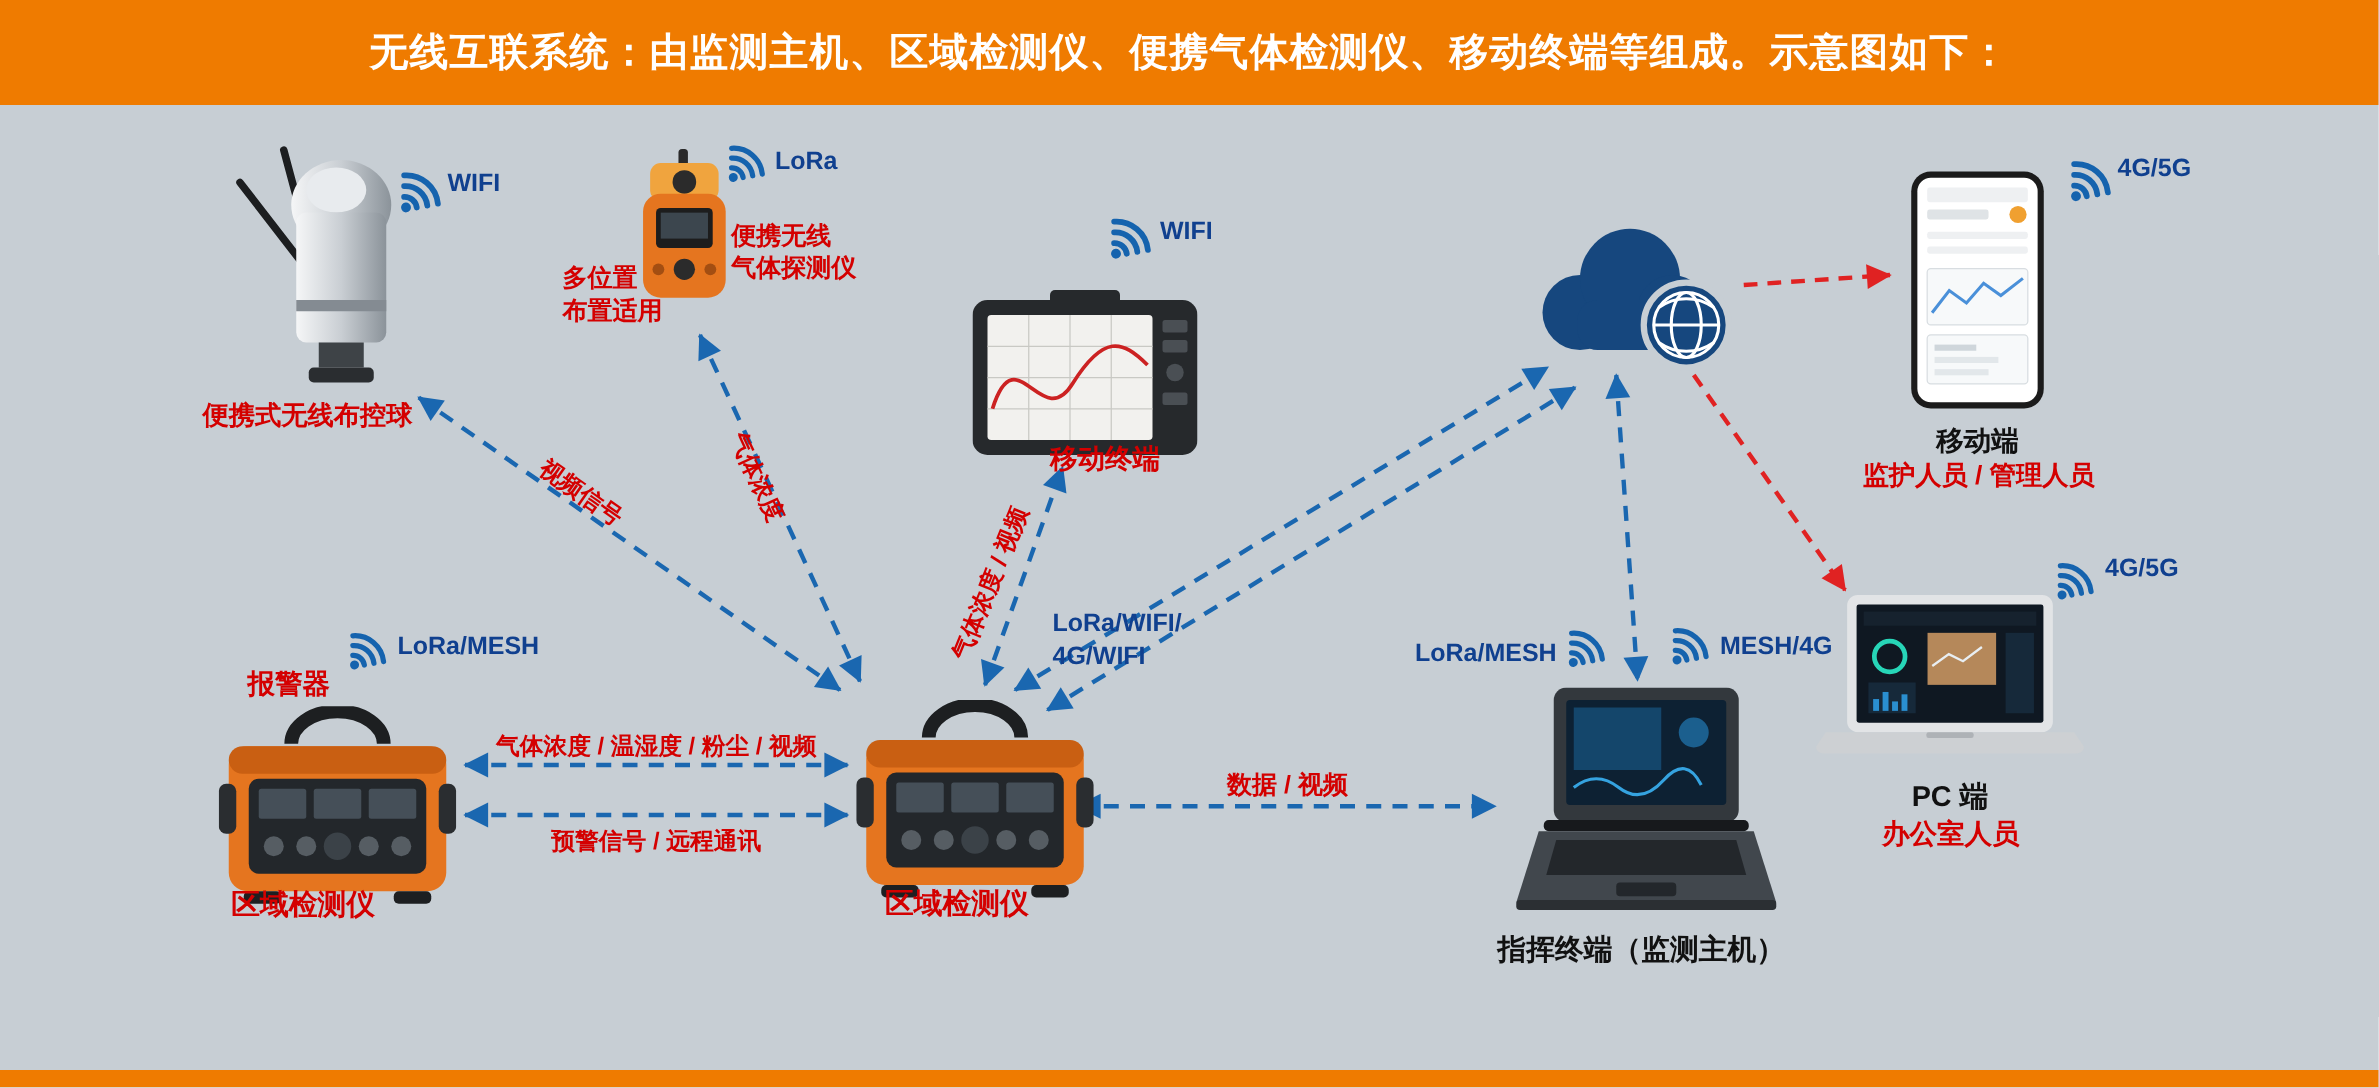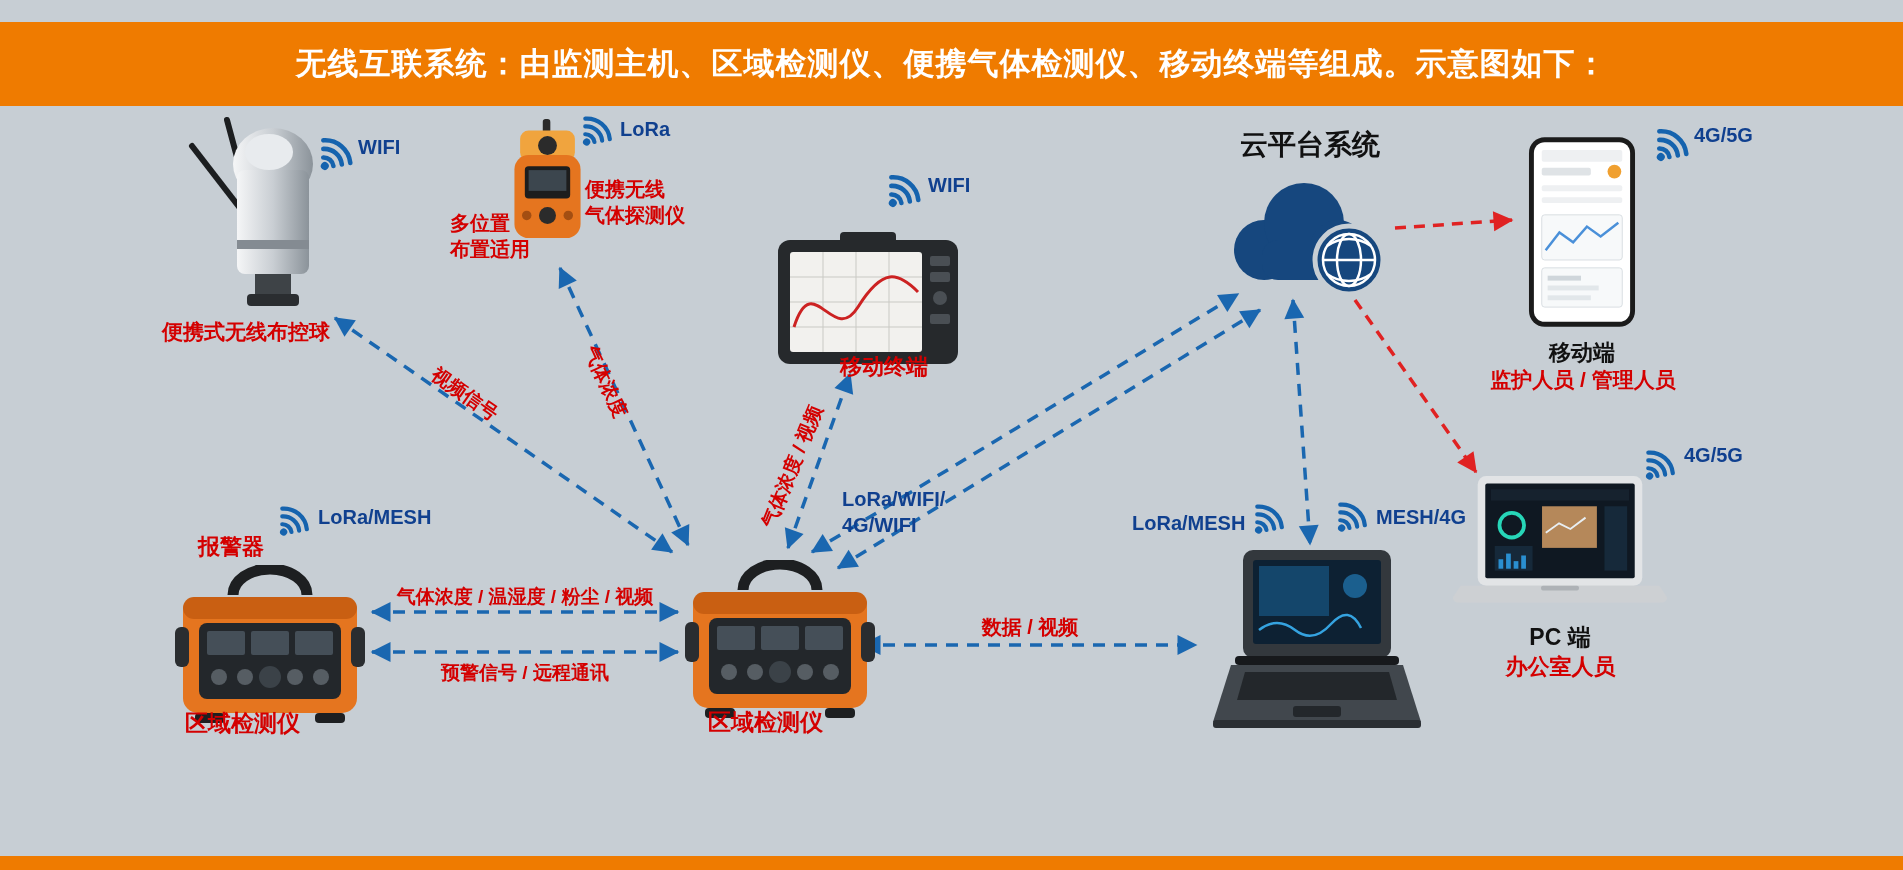--- a/index.html
+++ b/index.html
@@ -1,20 +1,20 @@
 <!DOCTYPE html>
 <html><head>
 <meta charset="utf-8">
 <style>
   html,body{margin:0;padding:0;}
   body{font-family:"Liberation Sans","DejaVu Sans",sans-serif;}
   #stage{position:relative;width:1903px;height:870px;background:#c7ced4;overflow:hidden;}
   
   .header{position:absolute;left:0;top:0;width:1903px;height:84px;background:#ef7b00;
-          display:flex;align-items:center;justify-content:center;margin-top:22px;}
+          display:flex;align-items:center;justify-content:center;}
   .header h1{margin:0;color:#ffffff;font-size:31px;font-weight:bold;letter-spacing:1px;}
   
   .bottom-strip{position:absolute;left:0;top:856px;width:1903px;height:14px;background:#ef7b00;}
   
   .keytech{position:absolute;left:442px;top:788px;width:1040px;height:54px;
            border:3px dashed #f08519;display:flex;align-items:center;justify-content:center;
            color:#111;font-size:25px;font-weight:bold;}
   
   .abs{position:absolute;}
   .lbl{position:absolute;font-weight:bold;white-space:nowrap;}
@@ -148,21 +148,20 @@
           <path d="M14 28 a9 9 0 0 1 12 0"></path>
           <path d="M9 22 a16 16 0 0 1 22 0"></path>
           <path d="M4 16 a23 23 0 0 1 32 0"></path>
         </g>
         <circle cx="20" cy="33" r="3.6" fill="#1563ae"></circle>
       </svg>
     </span>
   <div class="lbl blue" style="left:928px;top:174px;font-size:20px">WIFI</div>
   <div class="lbl red" style="left:840px;top:352px;font-size:22px">移动终端</div>
 
-  <div class="lbl black center" style="left:1205px;top:126px;width:210px;font-size:28px">云平台系统</div>
   <svg class="abs" style="left:1212px;top:168px" width="190" height="135" viewBox="0 0 190 135">
     <g fill="#16477e">
       <circle cx="52" cy="82" r="30"></circle>
       <circle cx="92" cy="55" r="40"></circle>
       <circle cx="126" cy="80" r="28"></circle>
       <rect x="50" y="72" width="78" height="40" rx="16"></rect>
     </g>
     <circle cx="137" cy="92" r="34" fill="#16477e" stroke="#c7ced4" stroke-width="5"></circle>
     <g stroke="#ffffff" stroke-width="2.5" fill="none">
       <circle cx="137" cy="92" r="26"></circle>
@@ -289,20 +288,21 @@
     <rect x="48" y="10" width="128" height="84" rx="3" fill="#0d2133"></rect>
     <rect x="54" y="16" width="70" height="50" fill="#14466b"></rect>
     <path d="M54 80 q 18 -14 36 0 t 36 -6 t 30 4" stroke="#35a3e0" stroke-width="2.5" fill="none"></path>
     <circle cx="150" cy="36" r="12" fill="#1b5f8e"></circle>
     <rect x="30" y="106" width="164" height="9" rx="4" fill="#17191c"></rect>
     <path d="M26 115 L198 115 L216 172 L8 172 Z" fill="#41474d"></path>
     <path d="M40 122 L184 122 L192 150 L32 150 Z" fill="#23272b"></path>
     <rect x="88" y="156" width="48" height="11" rx="3" fill="#23272b"></rect>
     <rect x="8" y="170" width="208" height="8" rx="3" fill="#2b2f33"></rect>
   </svg>
+  <div class="lbl black" style="left:1198px;top:744px;font-size:23px">指挥终端（监测主机）</div>
 
   <span class="wifi" style="left:1638px;top:446px;width:40px;height:40px">
       <svg viewBox="0 0 40 40" width="100%" height="100%">
         <g fill="none" stroke="#1563ae" stroke-width="4.2" stroke-linecap="round">
           <path d="M14 28 a9 9 0 0 1 12 0"></path>
           <path d="M9 22 a16 16 0 0 1 22 0"></path>
           <path d="M4 16 a23 23 0 0 1 32 0"></path>
         </g>
         <circle cx="20" cy="33" r="3.6" fill="#1563ae"></circle>
       </svg>

